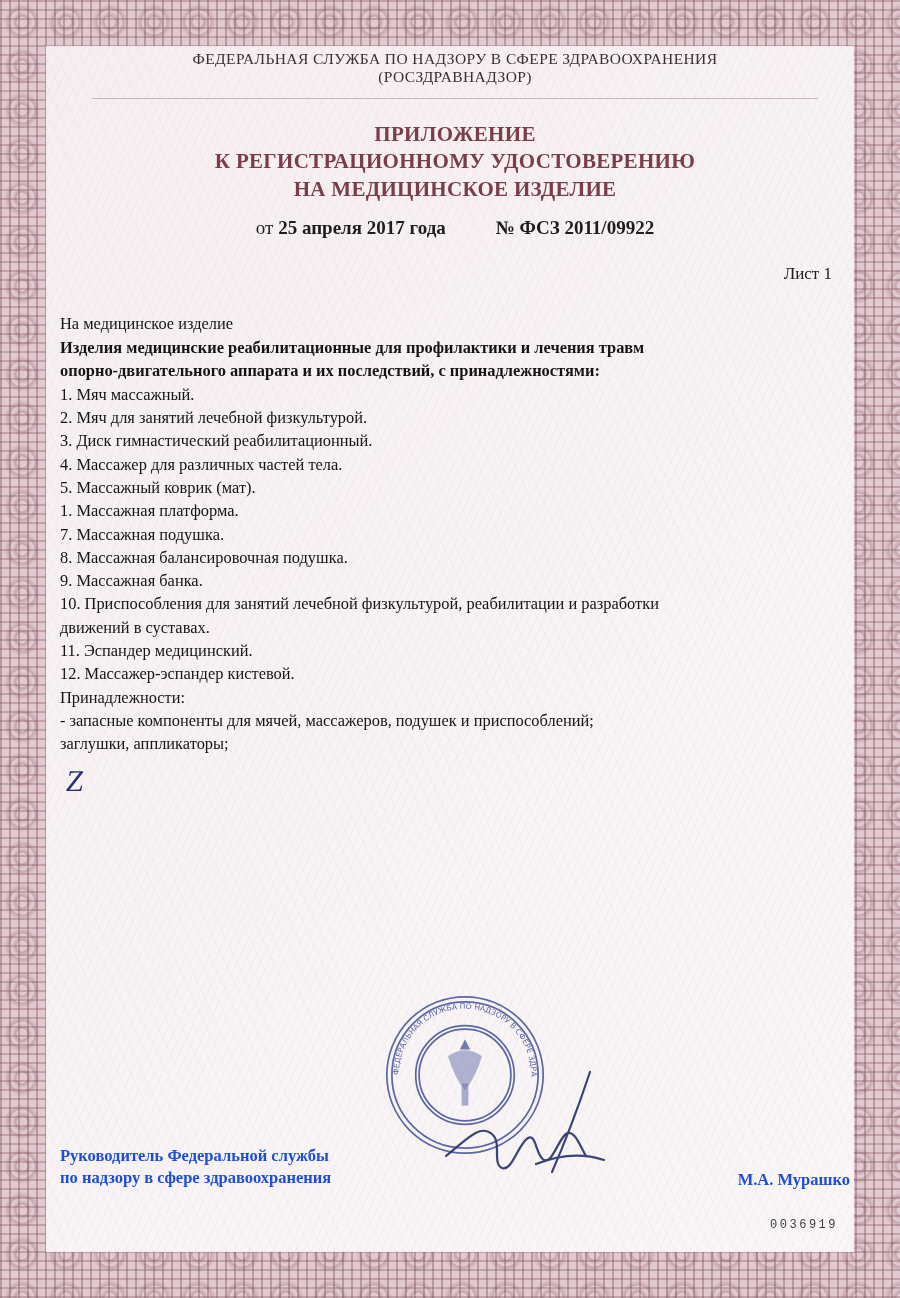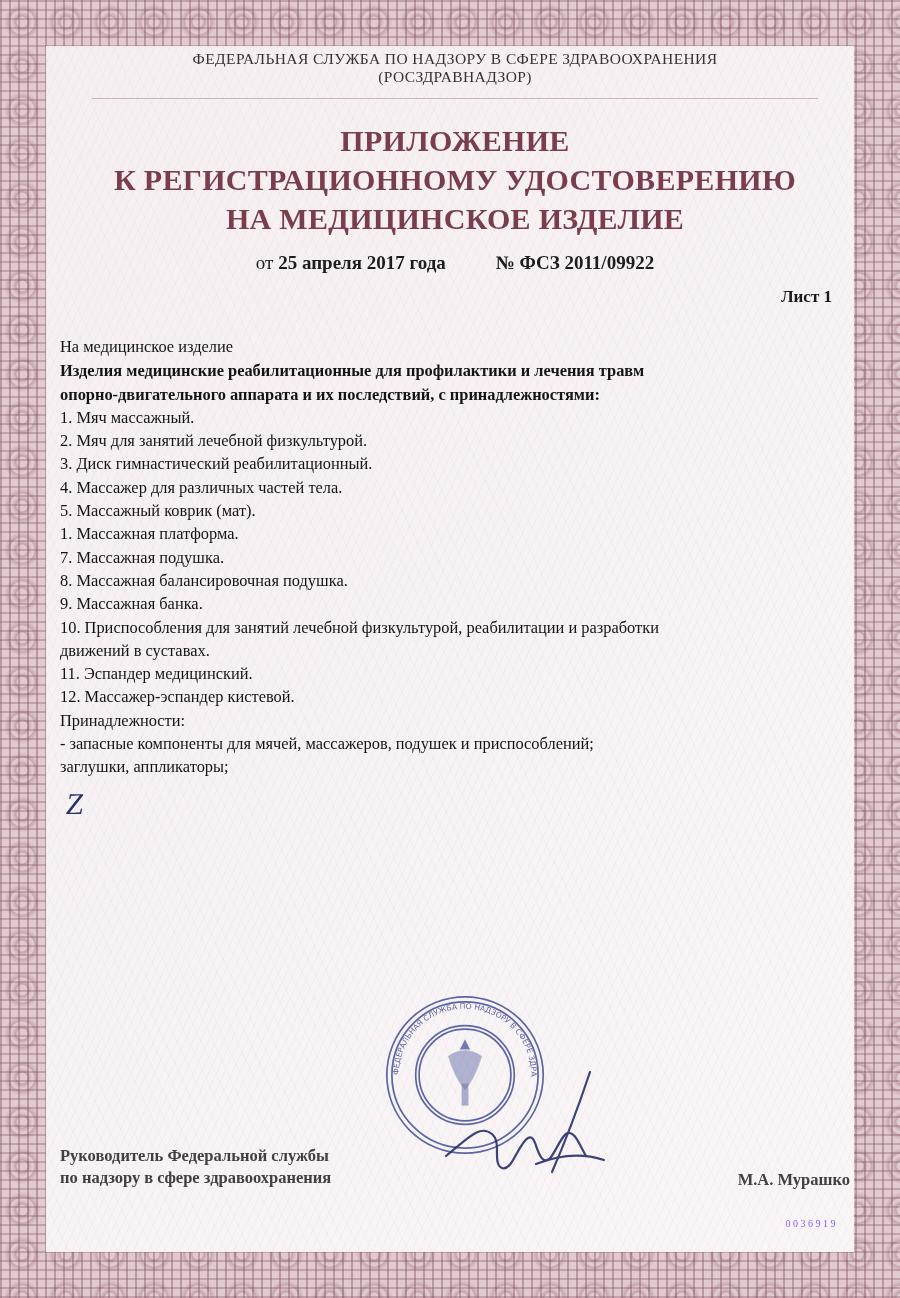--- a/index.html
+++ b/index.html
@@ -119,40 +119,40 @@
     margin: 12px auto 0;
     width: 92%;
     border-top: 1px solid rgba(150,110,120,0.45);
   }
 
   .doc-title {
     text-align: center;
     margin-top: 22px;
     color: #7a3d4c;
     font-weight: bold;
-    font-size: 30px;
+    font-size: 21px;
     line-height: 1.30;
     letter-spacing: 0.3px;
   }
 
   .date-row {
     margin-top: 14px;
     display: flex;
     justify-content: center;
     gap: 50px;
     font-size: 19px;
     font-weight: bold;
     color: #1d1d1d;
   }
   .date-row .date-prefix { font-weight: normal; }
   .sheet {
     text-align: right;
-    margin-top: 13px;
+    margin-top: 25px;
     font-size: 17px;
-    font-weight: bold;
+    font-weight: normal;
     padding-right: 18px;
   }
 
   .body {
     position: relative;
     margin-top: 28px;
     font-size: 16.4px;
     line-height: 1.42;
     color: #141414;
   }
@@ -191,33 +191,33 @@
   .footer {
     position: absolute;
     left: 60px;
     right: 50px;
     top: 1145px;
     display: flex;
     justify-content: space-between;
     align-items: flex-end;
     font-size: 16.5px;
     font-weight: bold;
-    color: #404040;
+    color: #1d4ed8;
   }
   .footer .post { line-height: 1.35; }
   .footer .name { white-space: nowrap; margin-left: 47px; }
 
   .serial {
     position: absolute;
     right: 62px;
     top: 1218px;
-    font-family: Liberation Serif, serif;
-    font-size: 10px;
+    font-family: Liberation Mono, monospace;
+    font-size: 12px;
     letter-spacing: 2.5px;
-    color: #8b5cf6;
+    color: #404040;
   }
 </style>
 </head>
 <body>
 
 <div class="page">
 
   <div class="border-outer"></div>
   <div class="border-rings"></div>
   <div class="border-inner-mask"></div>

